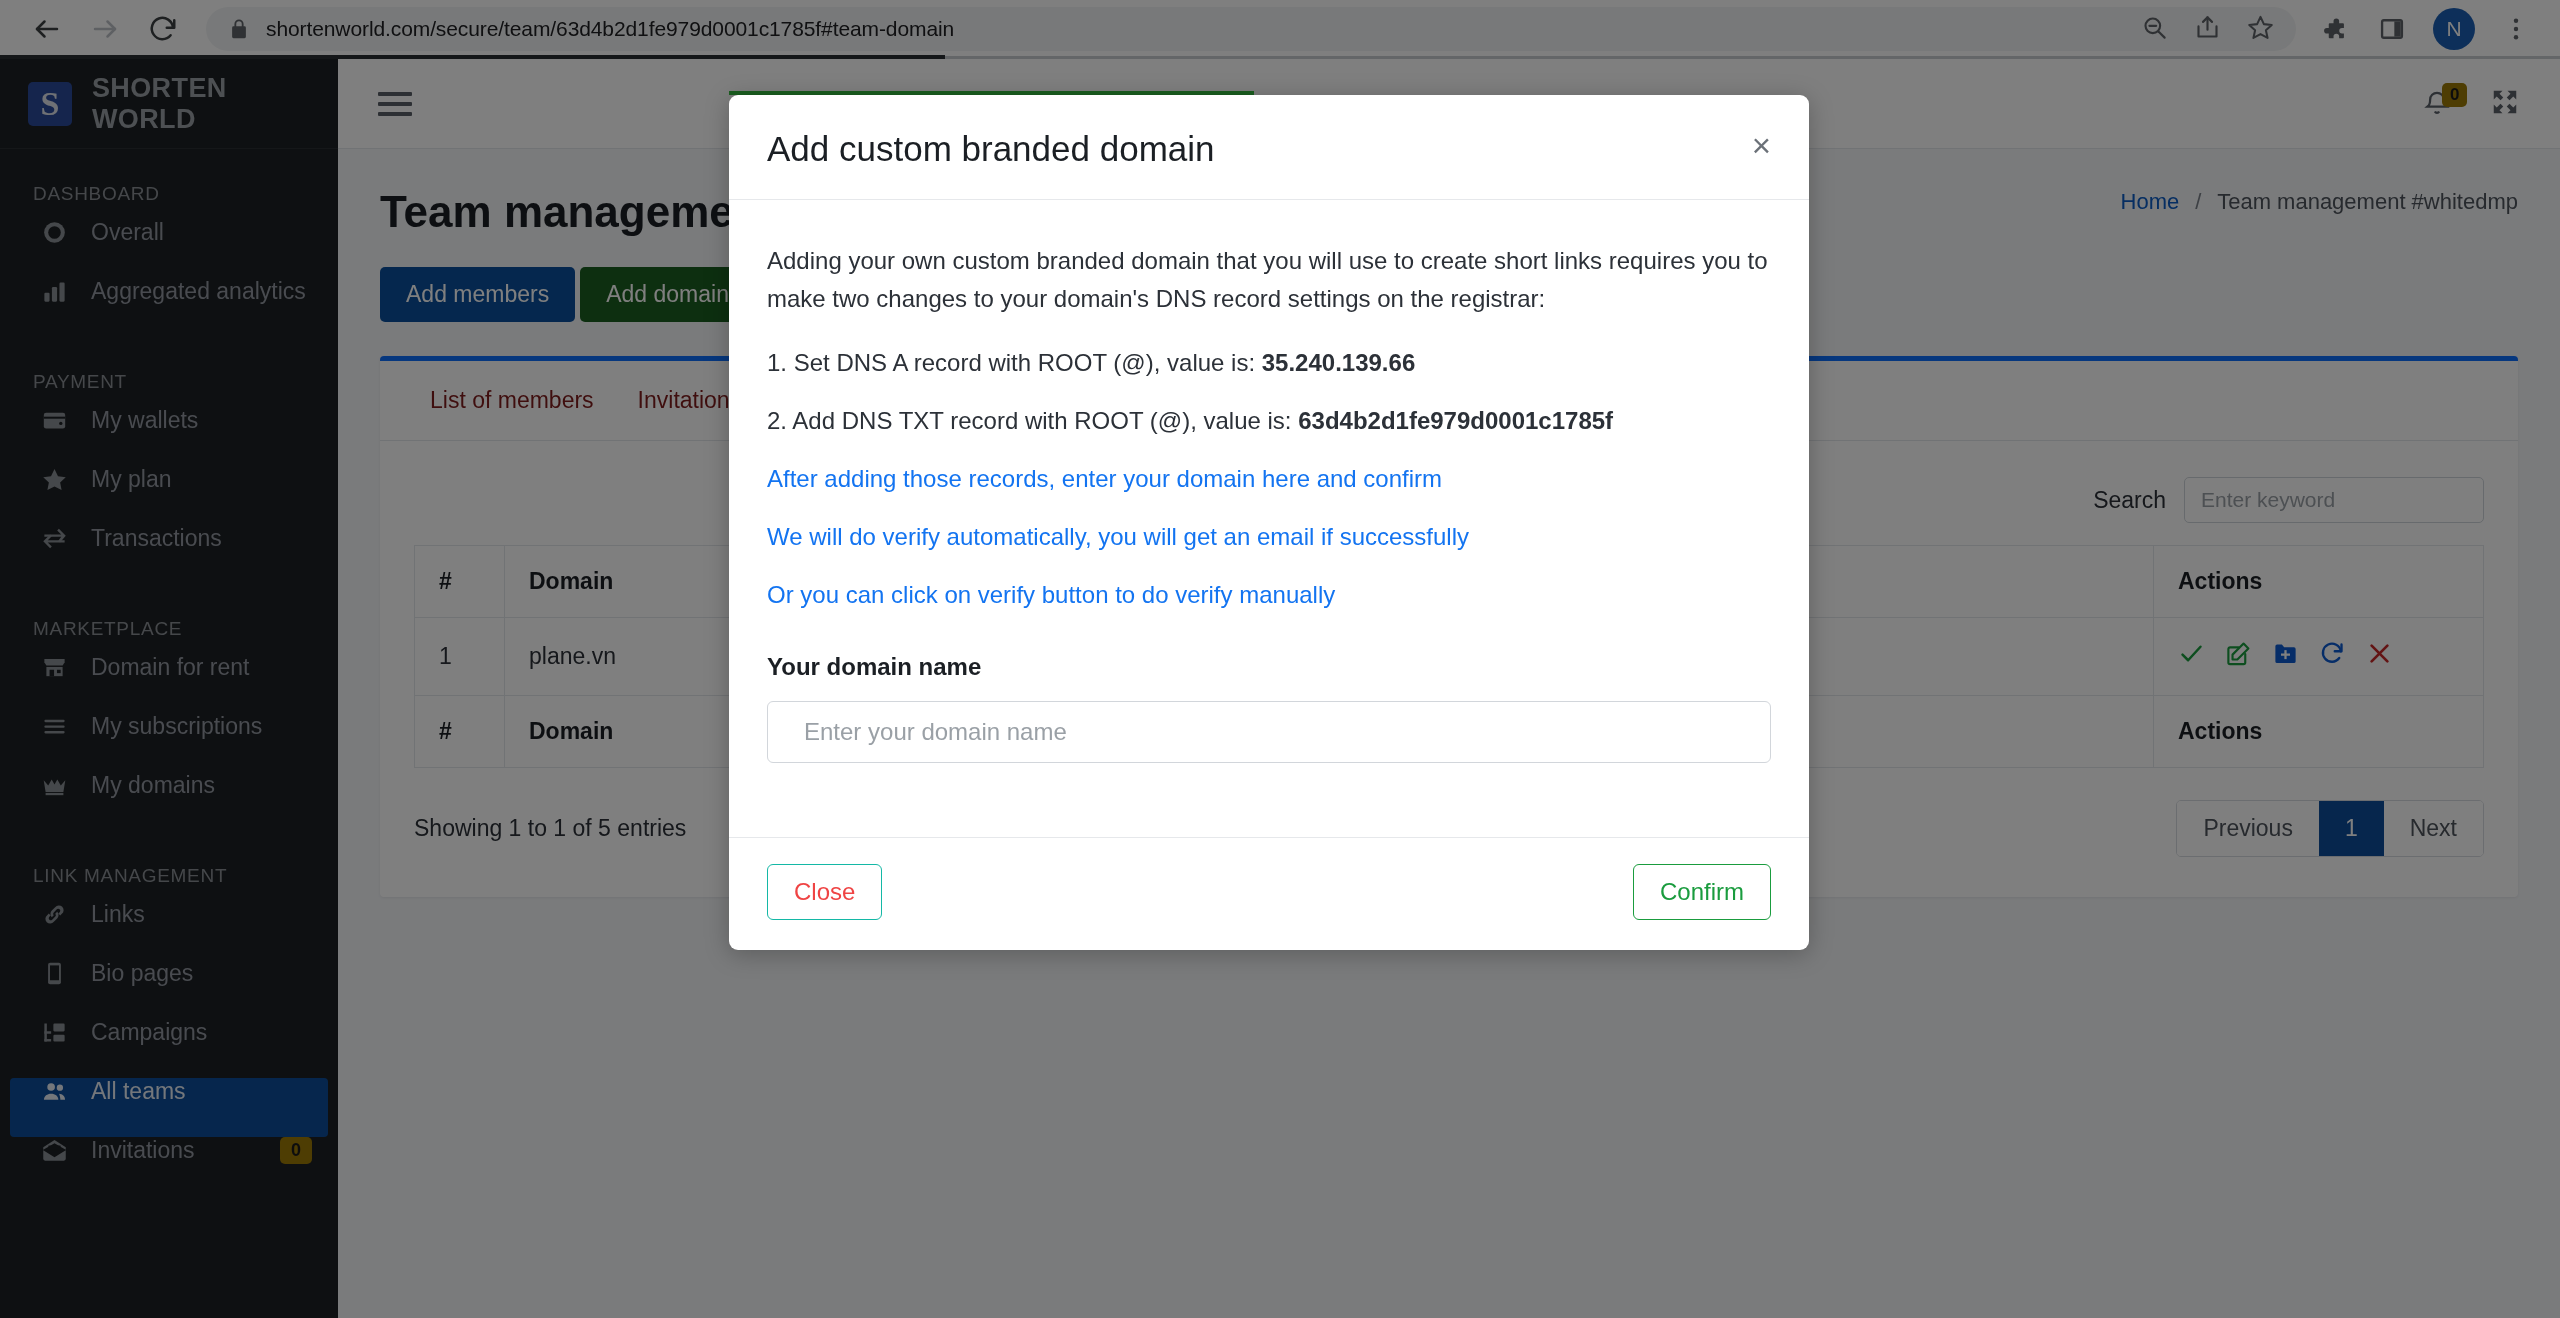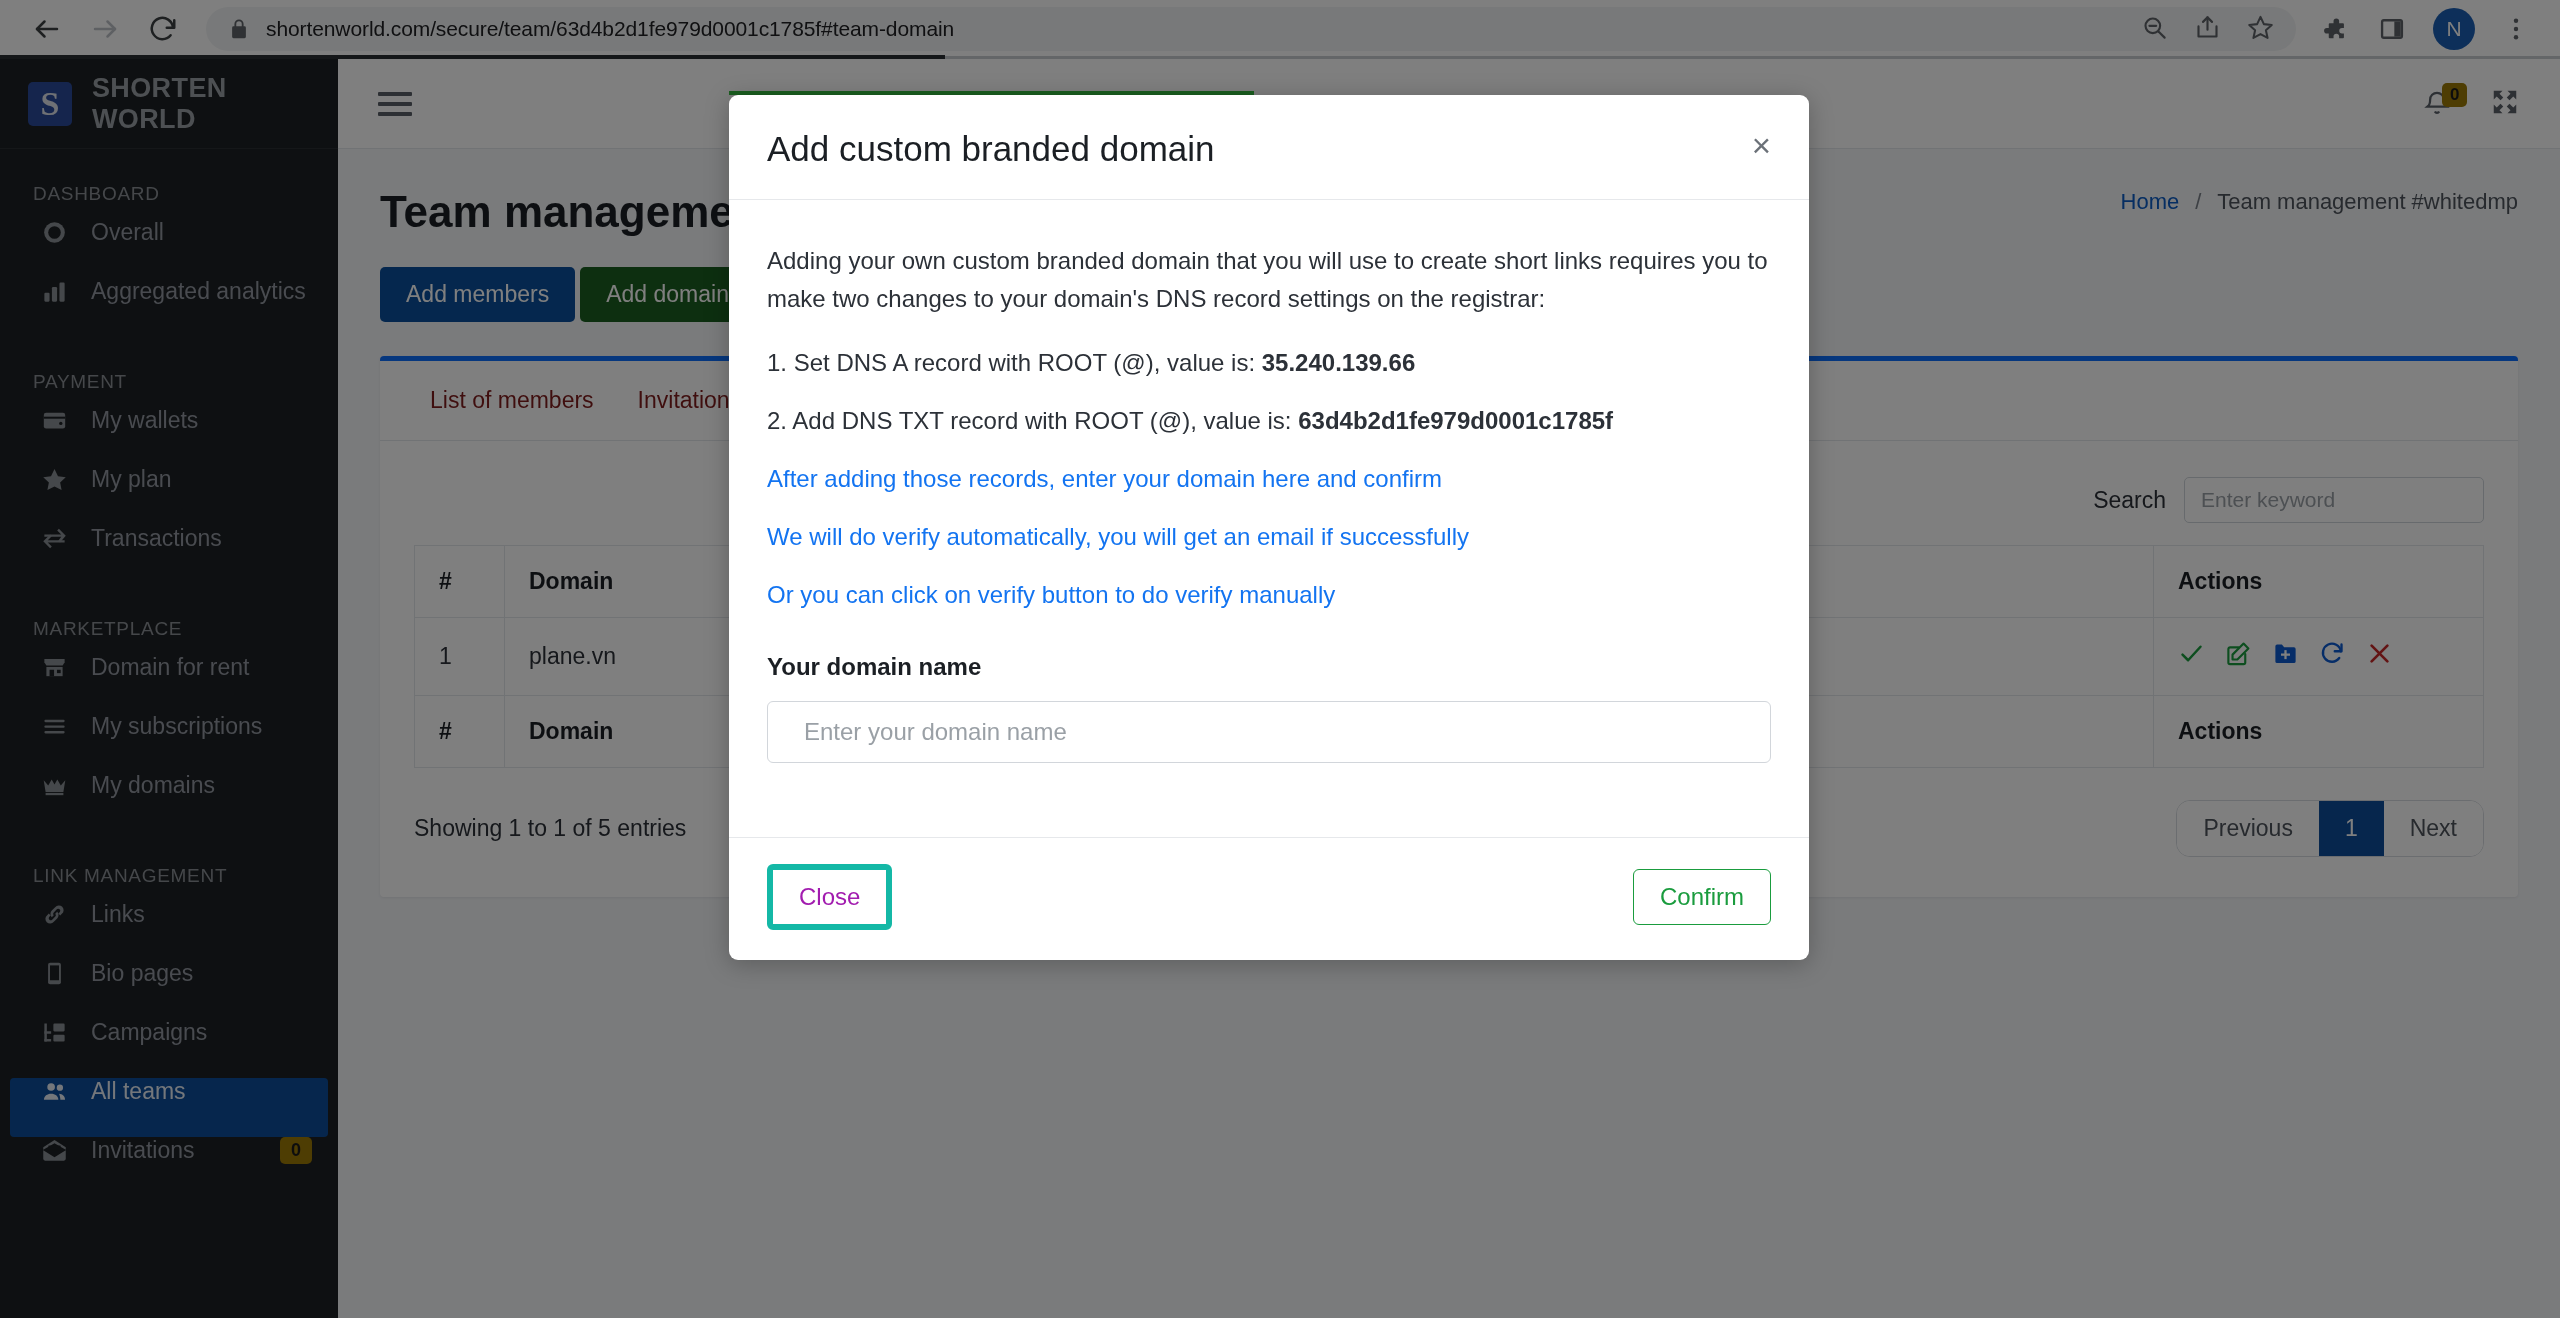--- a/index.html
+++ b/index.html
@@ -135,21 +135,21 @@
   th, td { text-align: left; padding: 22px 24px; font-size: 23px; border: 1px solid #e3e6ea; }
   th { font-weight: bold; color: #1b1f24; }
   td { color: #2c3138; }
   .col-num { width: 90px; }
   .col-actions { width: 330px; }
   .row-actions { display: flex; align-items: center; gap: 20px; }
   .row-actions svg { width: 27px; height: 27px; }
 
   #table-footer { display: flex; align-items: center; padding: 32px 34px 40px 34px; }
   #showing-entries { font-size: 23px; color: #2c3138; }
-  #pagination { margin-left: auto; display: flex; border: 1px solid #d7dbe0; border-radius: 14px; overflow: hidden; }
+  #pagination { margin-left: auto; display: flex; border: 1px solid #d7dbe0; border-radius: 5px; overflow: hidden; }
   .page-btn { padding: 14px 26px; font-size: 23px; color: #4e545c; background: #ffffff; }
   .page-btn.current { background: #0d4d9b; color: #ffffff; }
 
   
   #overlay {
     position: absolute; top: 0; left: 0; width: 2560px; height: 1318px;
     background: rgba(0,0,0,.5); z-index: 50;
   }
   #modal {
     position: absolute; left: 729px; top: 95px; width: 1080px;
@@ -172,22 +172,22 @@
     width: 100%; height: 62px; margin-top: 20px; border: 1px solid #d2d6db;
     border-radius: 6px; padding: 0 36px; font-size: 24px; color: #2c3138;
     font-family: "Liberation Sans", sans-serif;
   }
   #domain-input::placeholder { color: #9aa0a6; }
   #modal-footer {
     display: flex; align-items: center; padding: 26px 38px 30px 38px;
     border-top: 1px solid #e6e8eb; margin-top: 44px;
   }
   #close-btn {
-    padding: 13px 26px; font-size: 24px; border: 6px solid #14b8a6; border-radius: 6px;
-    background: #ffffff; color: #a21caf; font-family: "Liberation Sans", sans-serif;
+    padding: 13px 26px; font-size: 24px; border: 1px solid #14b8a6; border-radius: 6px;
+    background: #ffffff; color: #ef4444; font-family: "Liberation Sans", sans-serif;
   }
   #confirm-btn {
     margin-left: auto; padding: 13px 26px; font-size: 24px; border: 1px solid #1a9c3e;
     border-radius: 6px; background: #ffffff; color: #1a9c3e; font-family: "Liberation Sans", sans-serif;
   }
   #modal-topline {
     position: absolute; left: 729px; top: 91px; width: 525px; height: 4px;
     background: #1b5e20; z-index: 55;
   }
 </style>

